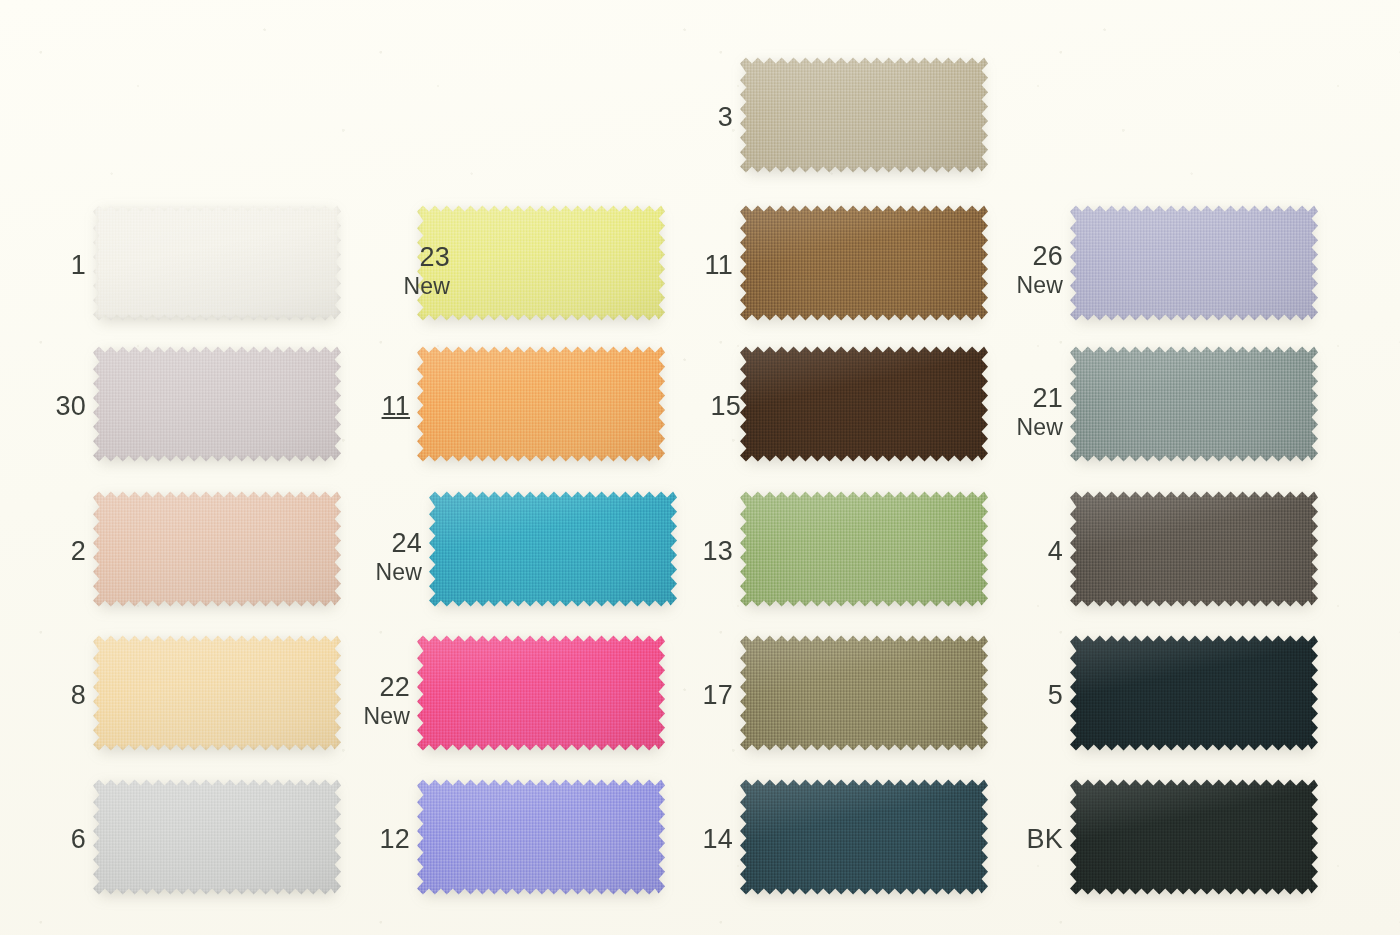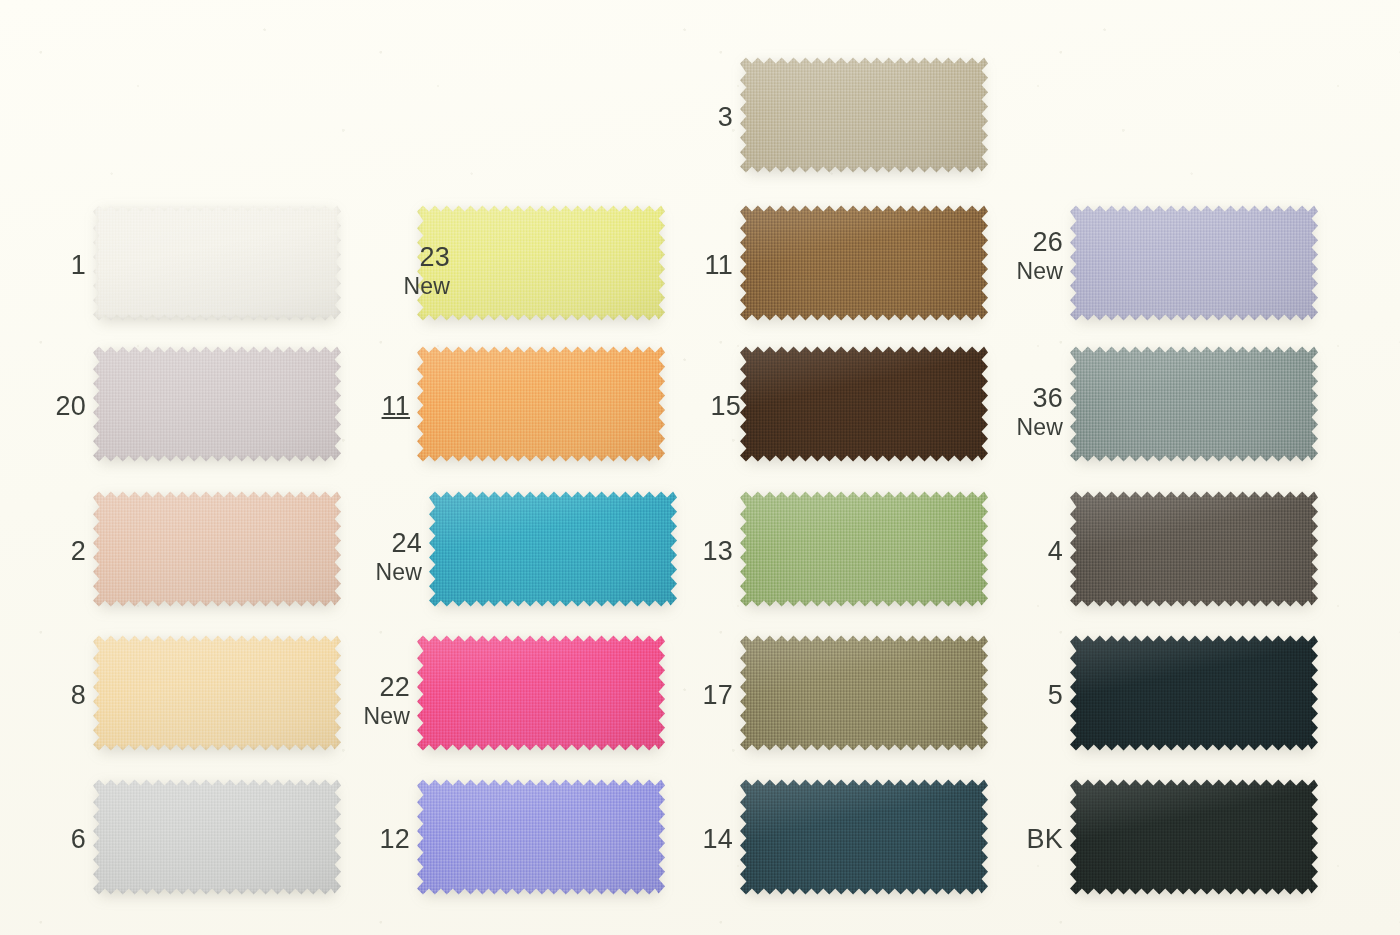--- a/index.html
+++ b/index.html
@@ -166,21 +166,21 @@
       </div>
     </div>
     <div class="swatch-cell" style="left: 0px; top: 0px; width: 100%; height: 100%; pointer-events: none;">
       <div class="swatch-shadow" style="left: 99px; top: 353px; width: 236px; height: 110px;"></div>
       <div class="fabric" style="left: 93px; top: 344px; width: 248px; height: 120px; background: rgb(213, 205, 205); pointer-events: auto;">
         <div class="weave"></div>
         <div class="sheen"></div>
         <div class="shadow-edge"></div>
       </div>
       <div class="swatch-label" style="right: 1314px; top: 392px; pointer-events: auto;">
-        <span class="code">20</span>
+        <span class="code">30</span>
       </div>
     </div>
     <div class="swatch-cell" style="left: 0px; top: 0px; width: 100%; height: 100%; pointer-events: none;">
       <div class="swatch-shadow" style="left: 99px; top: 498px; width: 236px; height: 110px;"></div>
       <div class="fabric" style="left: 93px; top: 489px; width: 248px; height: 120px; background: rgb(231, 200, 180); pointer-events: auto;">
         <div class="weave"></div>
         <div class="sheen"></div>
         <div class="shadow-edge"></div>
       </div>
       <div class="swatch-label" style="right: 1314px; top: 537px; pointer-events: auto;">
@@ -333,34 +333,34 @@
         <span class="code">14</span>
       </div>
     </div>
     <div class="swatch-cell" style="left: 0px; top: 0px; width: 100%; height: 100%; pointer-events: none;">
       <div class="swatch-shadow" style="left: 1076px; top: 212px; width: 236px; height: 110px;"></div>
       <div class="fabric" style="left: 1070px; top: 203px; width: 248px; height: 120px; background: rgb(182, 182, 207); pointer-events: auto;">
         <div class="weave"></div>
         <div class="sheen"></div>
         <div class="shadow-edge"></div>
       </div>
-      <div class="swatch-label" style="right: 337px; top: 228px; pointer-events: auto;">
+      <div class="swatch-label" style="right: 337px; top: 242px; pointer-events: auto;">
         <span class="code">26</span>
         <span class="new">New</span>
       </div>
     </div>
     <div class="swatch-cell" style="left: 0px; top: 0px; width: 100%; height: 100%; pointer-events: none;">
       <div class="swatch-shadow" style="left: 1076px; top: 353px; width: 236px; height: 110px;"></div>
       <div class="fabric" style="left: 1070px; top: 344px; width: 248px; height: 120px; background: rgb(139, 154, 150); pointer-events: auto;">
         <div class="weave"></div>
         <div class="sheen"></div>
         <div class="shadow-edge"></div>
       </div>
       <div class="swatch-label" style="right: 337px; top: 384px; pointer-events: auto;">
-        <span class="code">36</span>
+        <span class="code">21</span>
         <span class="new">New</span>
       </div>
     </div>
     <div class="swatch-cell" style="left: 0px; top: 0px; width: 100%; height: 100%; pointer-events: none;">
       <div class="swatch-shadow" style="left: 1076px; top: 498px; width: 236px; height: 110px;"></div>
       <div class="fabric" style="left: 1070px; top: 489px; width: 248px; height: 120px; background: rgb(94, 88, 80); pointer-events: auto;">
         <div class="weave"></div>
         <div class="sheen"></div>
         <div class="shadow-edge"></div>
       </div>

